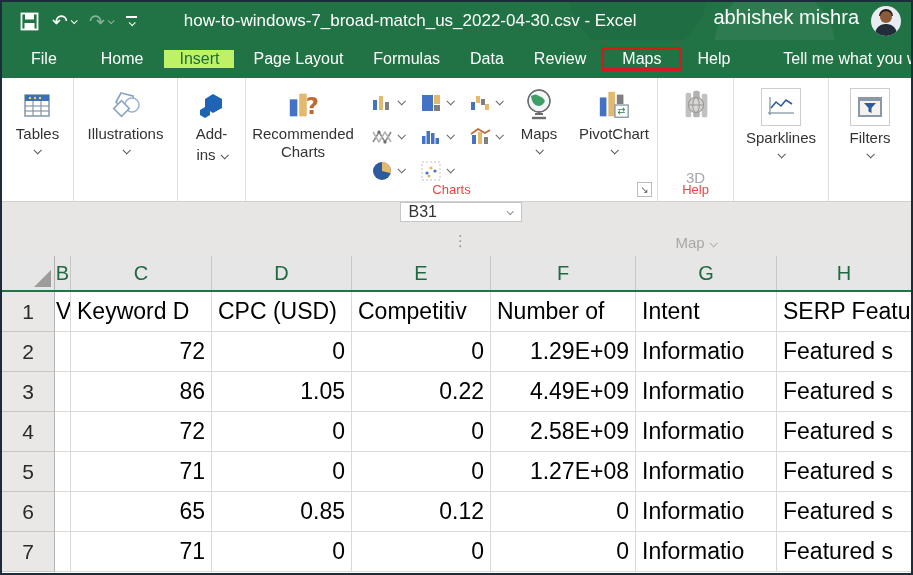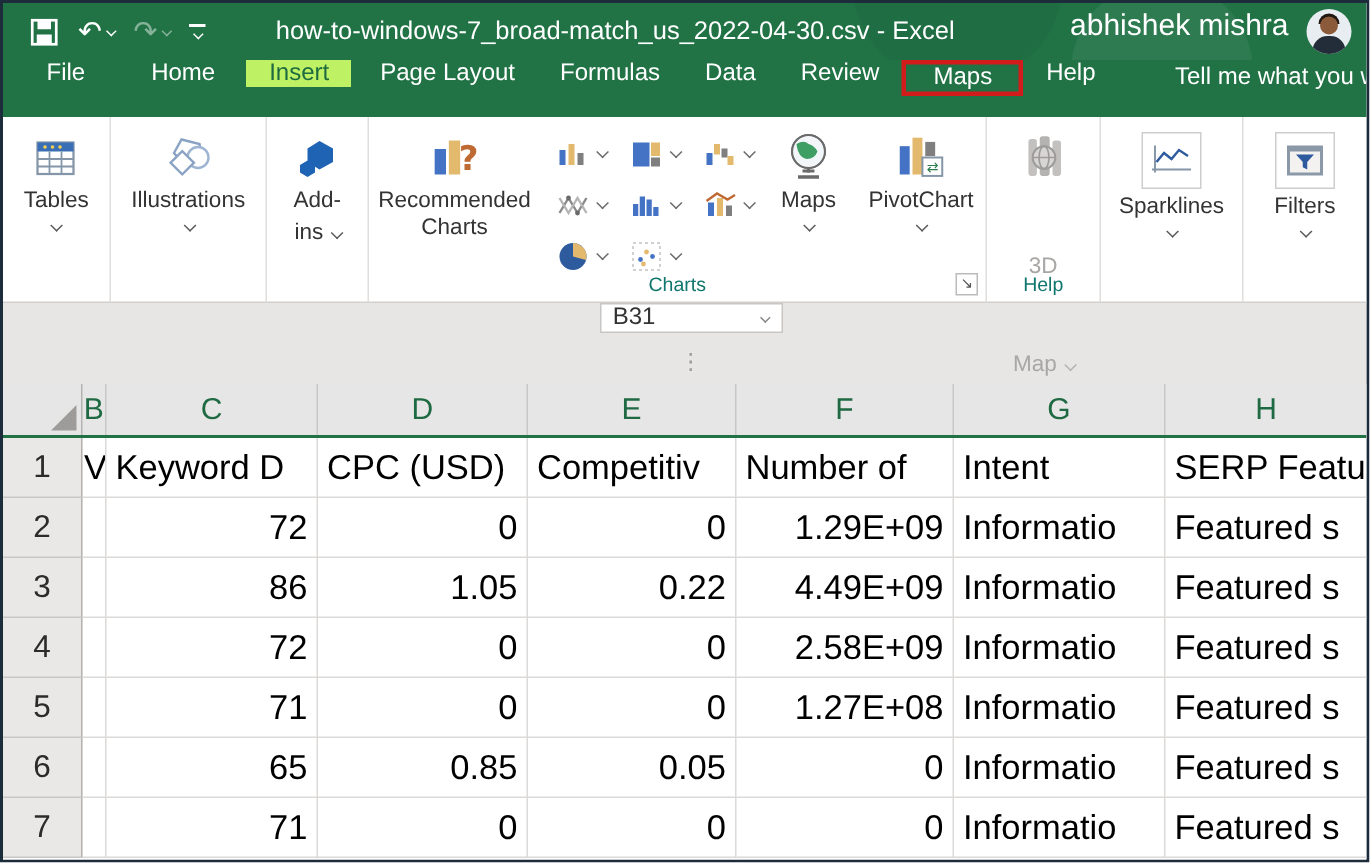--- a/index.html
+++ b/index.html
@@ -25,34 +25,34 @@
   .qat-custom .bar { width:11px; height:2px; background:#fff; }
   .title-text { flex:1; text-align:center; font-size:17px; color:#fff; white-space:nowrap;
     overflow:hidden; padding-right:30px; }
   .account { display:flex; align-items:flex-start; gap:12px; font-size:20px; white-space:nowrap; }
   .avatar { width:30px; height:30px; border-radius:50%; background:#e8edf2; position:relative; overflow:hidden; }
   .avatar .head { position:absolute; left:9px; top:5px; width:12px; height:12px; border-radius:50%; background:#8a5a3b; }
   .avatar .hair { position:absolute; left:8px; top:3px; width:14px; height:7px; border-radius:7px 7px 0 0; background:#201713; }
   .avatar .body { position:absolute; left:4px; top:18px; width:22px; height:14px; border-radius:10px 10px 0 0; background:#232d3a; }
 
   
-  .tabrow { height:38px; background:#217346; display:flex; align-items:flex-start; padding-left:14px; color:#fff; }
+  .tabrow { height:38px; background:#217346; display:flex; align-items:center; padding-left:14px; color:#fff; }
   .tab { padding:0 15px; display:flex; align-items:center; font-size:16px; cursor:default; white-space:nowrap; }
   .tab.active { background:#bef264; color:#1e6b40; }
   .tab.boxed { border:3px solid #d21c1c; padding:0 18px; }
   .tellme { display:flex; align-items:center; gap:12px; margin-left:26px; font-size:16px;
     white-space:nowrap; overflow:hidden; flex:1; }
 
   
   .ribbon { height:124px; background:#fff; border-bottom:1px solid #d2d0ce;
     display:flex; align-items:stretch; position:relative; }
   .group { display:flex; flex-direction:column; align-items:center; position:relative; padding-top:6px; }
   .group + .group { border-left:1px solid #e0dedc; }
   .group-label { position:absolute; bottom:4px; left:0; right:0; text-align:center;
-    font-size:13px; color:#0f766e; }
+    font-size:13px; color:#ef4444; }
   .bigbtn { display:flex; flex-direction:column; align-items:center; gap:3px; cursor:default; padding-top:4px; }
   .bigbtn .lbl { font-size:15px; color:#333; text-align:center; line-height:18px; }
   .bigbtn .chev { color:#5a5a5a; margin-top:2px; }
   .grey-text { color:#a9a7a5 !important;margin-top:44px; }
   .icon32 { width:34px; height:34px; display:flex; align-items:center; justify-content:center; }
   .boxicon { width:40px; height:38px; border:1px solid #cfcdcb; display:flex; align-items:center; justify-content:center; background:#fff; }
   .chartgrid { display:grid; grid-template-columns:auto auto auto; gap:12px 16px; padding:8px 10px 0 6px; }
   .chartbtn { display:flex; align-items:flex-start; gap:5px; cursor:default; }
   .chartbtn .chev { color:#6a6a6a; margin-top:7px; }
   .launcher { position:absolute; right:5px; bottom:4px; width:15px; height:15px;
@@ -451,21 +451,21 @@
       <span class="cell cE num">0</span>
       <span class="cell cF num">1.27E+08</span>
       <span class="cell cG">Informatio</span>
       <span class="cell cH">Featured s</span>
     </div>
     <div class="row">
       <span class="rh">6</span>
       <span class="cell cB"></span>
       <span class="cell cC num">65</span>
       <span class="cell cD num">0.85</span>
-      <span class="cell cE num">0.05</span>
+      <span class="cell cE num">0.12</span>
       <span class="cell cF num">0</span>
       <span class="cell cG">Informatio</span>
       <span class="cell cH">Featured s</span>
     </div>
     <div class="row">
       <span class="rh">7</span>
       <span class="cell cB"></span>
       <span class="cell cC num">71</span>
       <span class="cell cD num">0</span>
       <span class="cell cE num">0</span>

